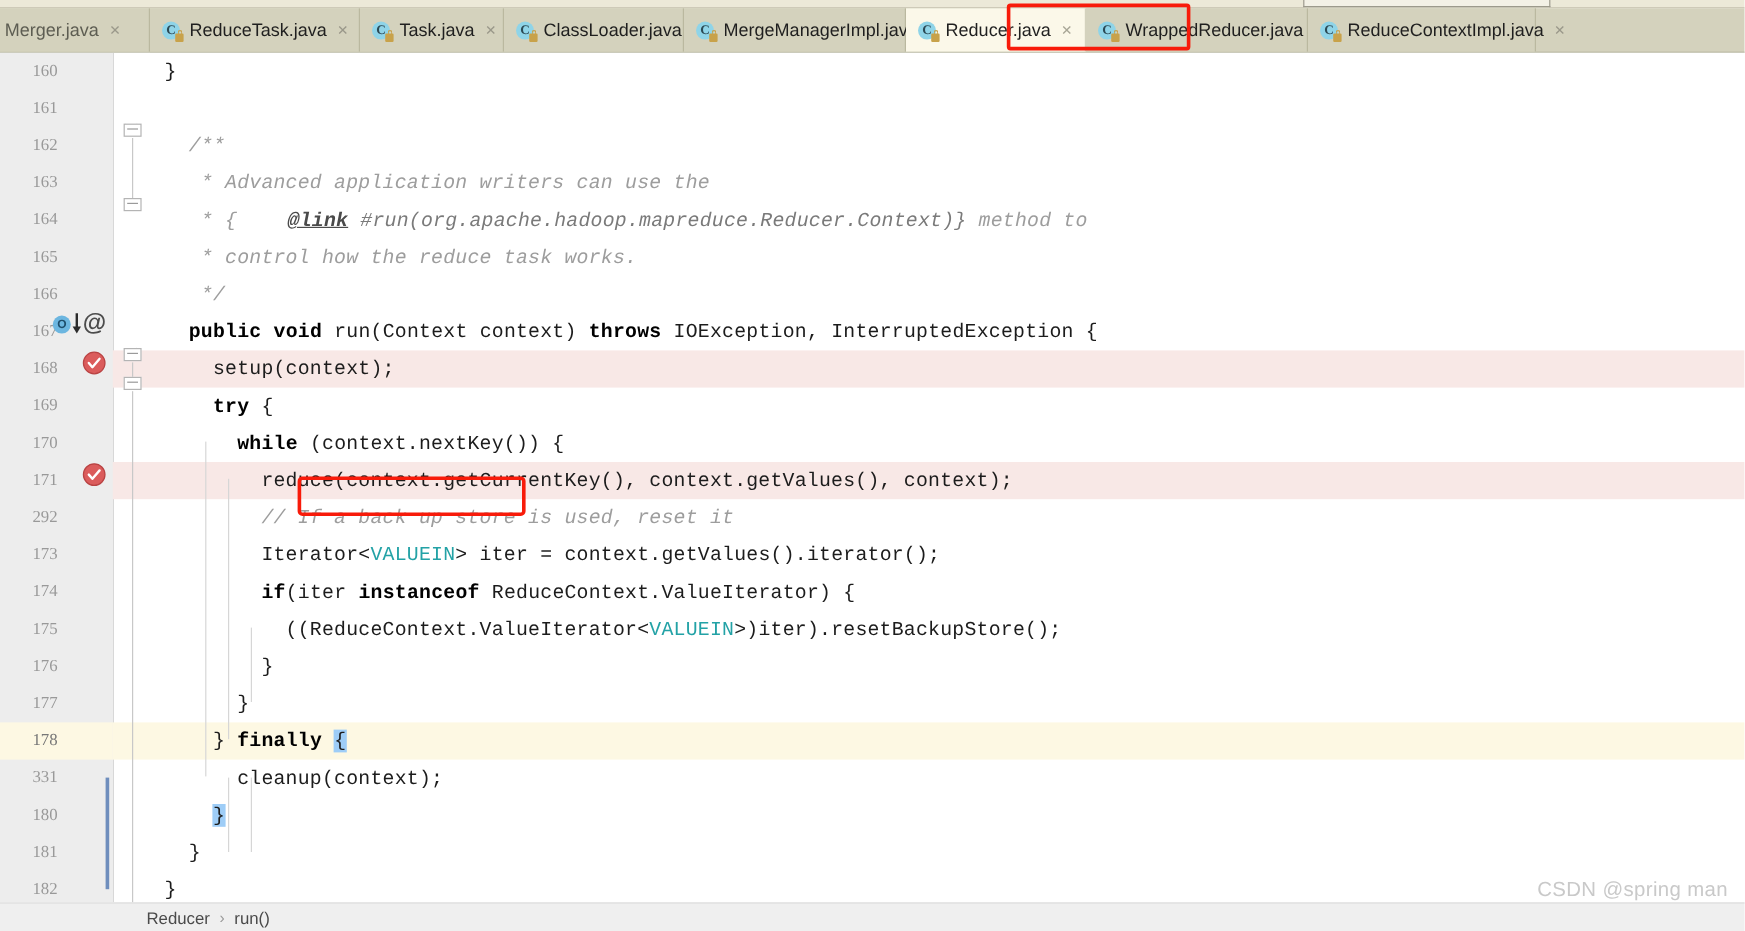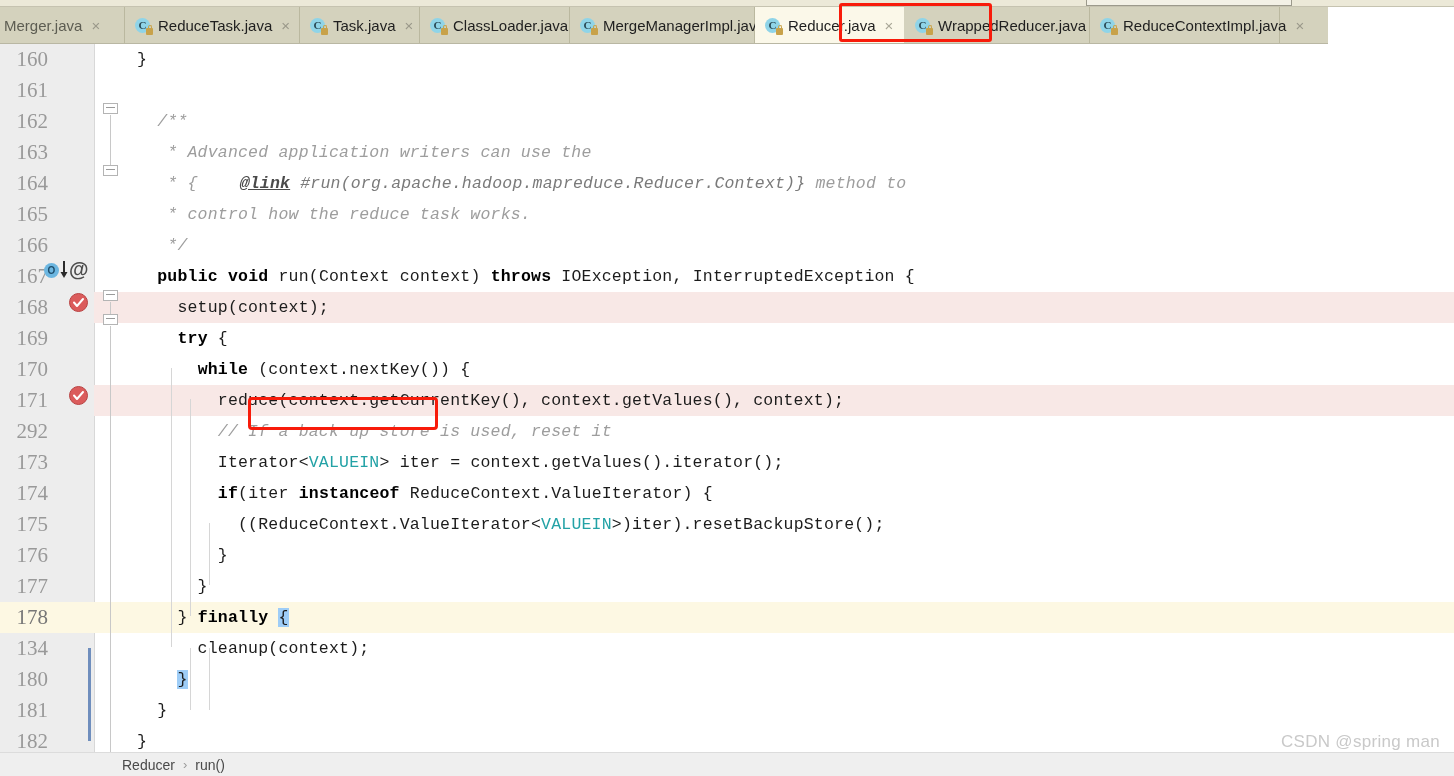--- a/index.html
+++ b/index.html
@@ -34,21 +34,21 @@
     background: #f3f1e6;
     border: 1px solid #9c9a8c;
     border-top: none;
     box-sizing: border-box;
   }
 
   
   .tabbar {
     position: absolute;
     top: 7px; left: 0;
-    width: 1328px; height: 37px;
+    width: 1454px; height: 37px;
     background: #d4d2bd;
     box-sizing: border-box;
     display: flex;
     align-items: stretch;
     border-bottom: 1px solid #b9b7a3;
   }
   .tab {
     position: relative;
     display: flex;
     align-items: center;
@@ -177,21 +177,21 @@
   }
 
   .lnum {
     position: absolute;
     left: 0; top: 0;
     width: 48px; height: 31px;
     line-height: 31px;
     text-align: right;
     color: #999999;
     font-family: "Liberation Serif", serif;
-    font-size: 21px;
+    font-size: 14px;
   }
   .line.current .lnum { color: #777777; }
 
   .code {
     position: absolute;
     left: 137px; top: 0;
     height: 31px;
     line-height: 31px;
     white-space: pre;
     font-family: "Liberation Mono", monospace;
@@ -540,21 +540,21 @@
         </div>
         <div class="line current" style="top: 558px;">
           <div class="lnum-bg"></div>
           <div class="rowbg"></div>
           <div class="lnum">178</div>
           <div class="code">    } <span class="kw">finally</span> <span class="brace-hl">{</span></div>
         </div>
         <div class="line" style="top: 589px;">
           <div class="lnum-bg"></div>
           <div class="rowbg"></div>
-          <div class="lnum">134</div>
+          <div class="lnum">331</div>
           <div class="code">      cleanup(context);</div>
         </div>
         <div class="line" style="top: 620px;">
           <div class="lnum-bg"></div>
           <div class="rowbg"></div>
           <div class="lnum">180</div>
           <div class="code">    <span class="brace-hl">}</span></div>
         </div>
         <div class="line" style="top: 651px;">
           <div class="lnum-bg"></div>

